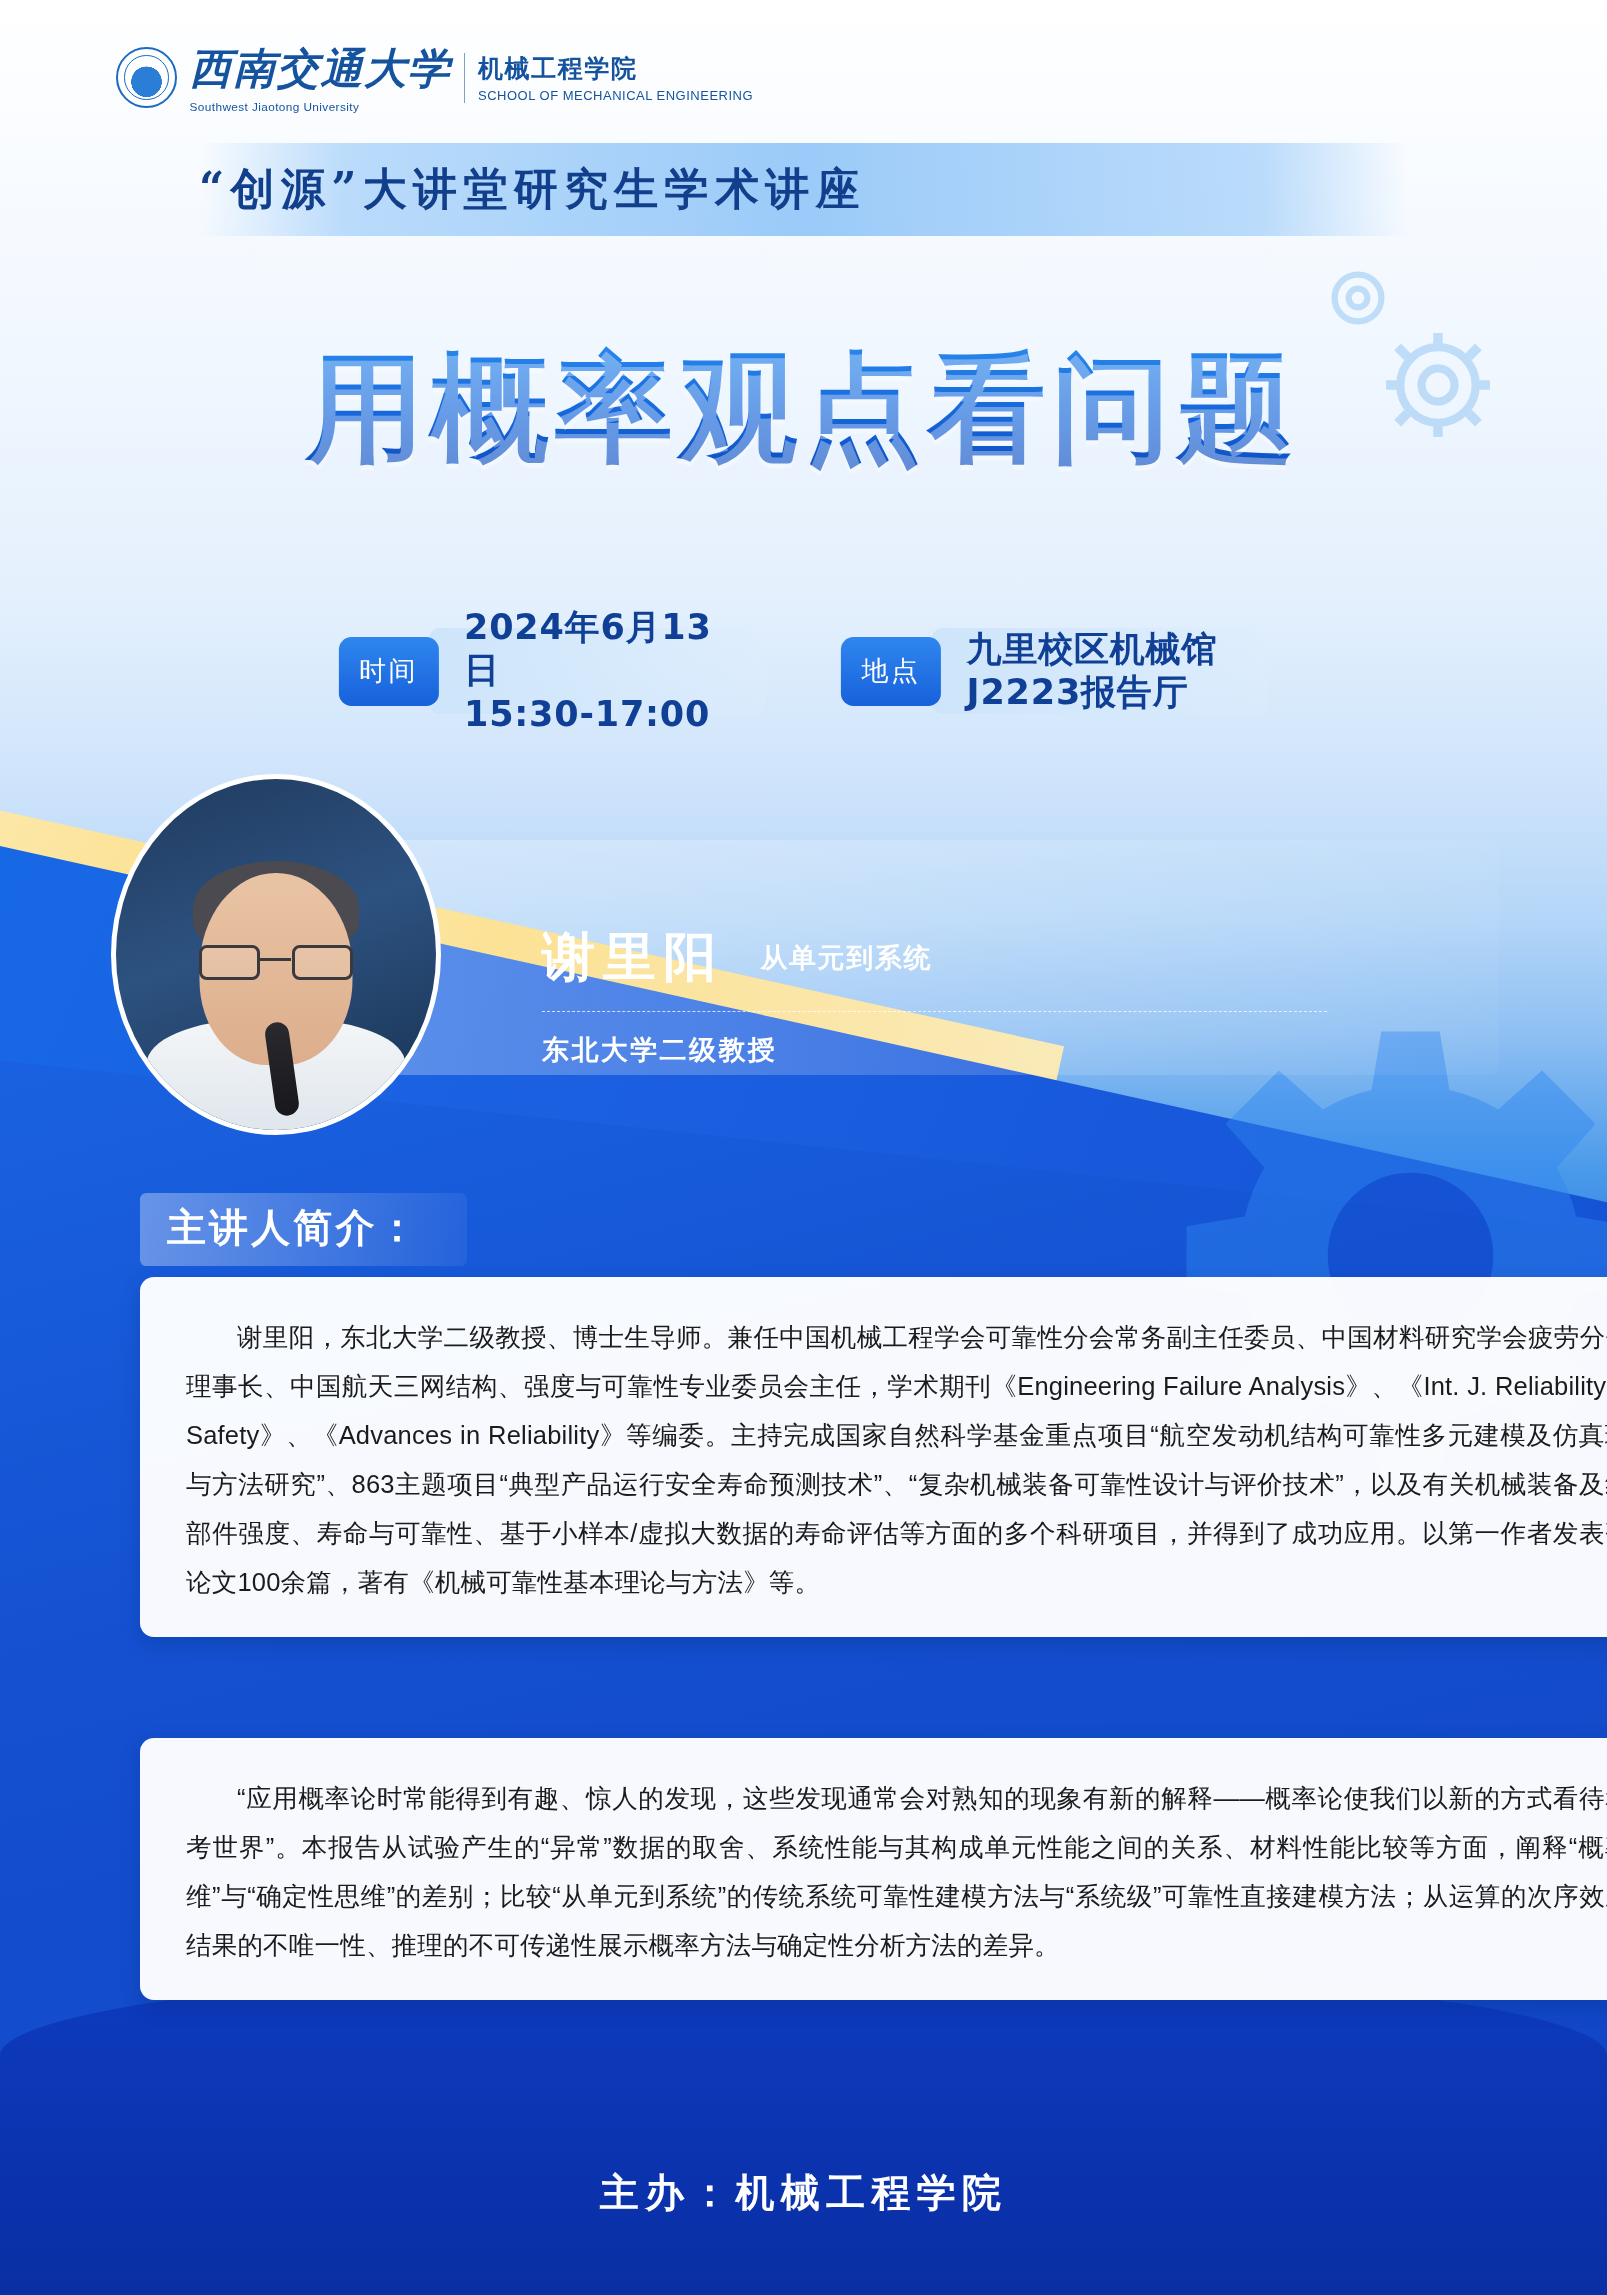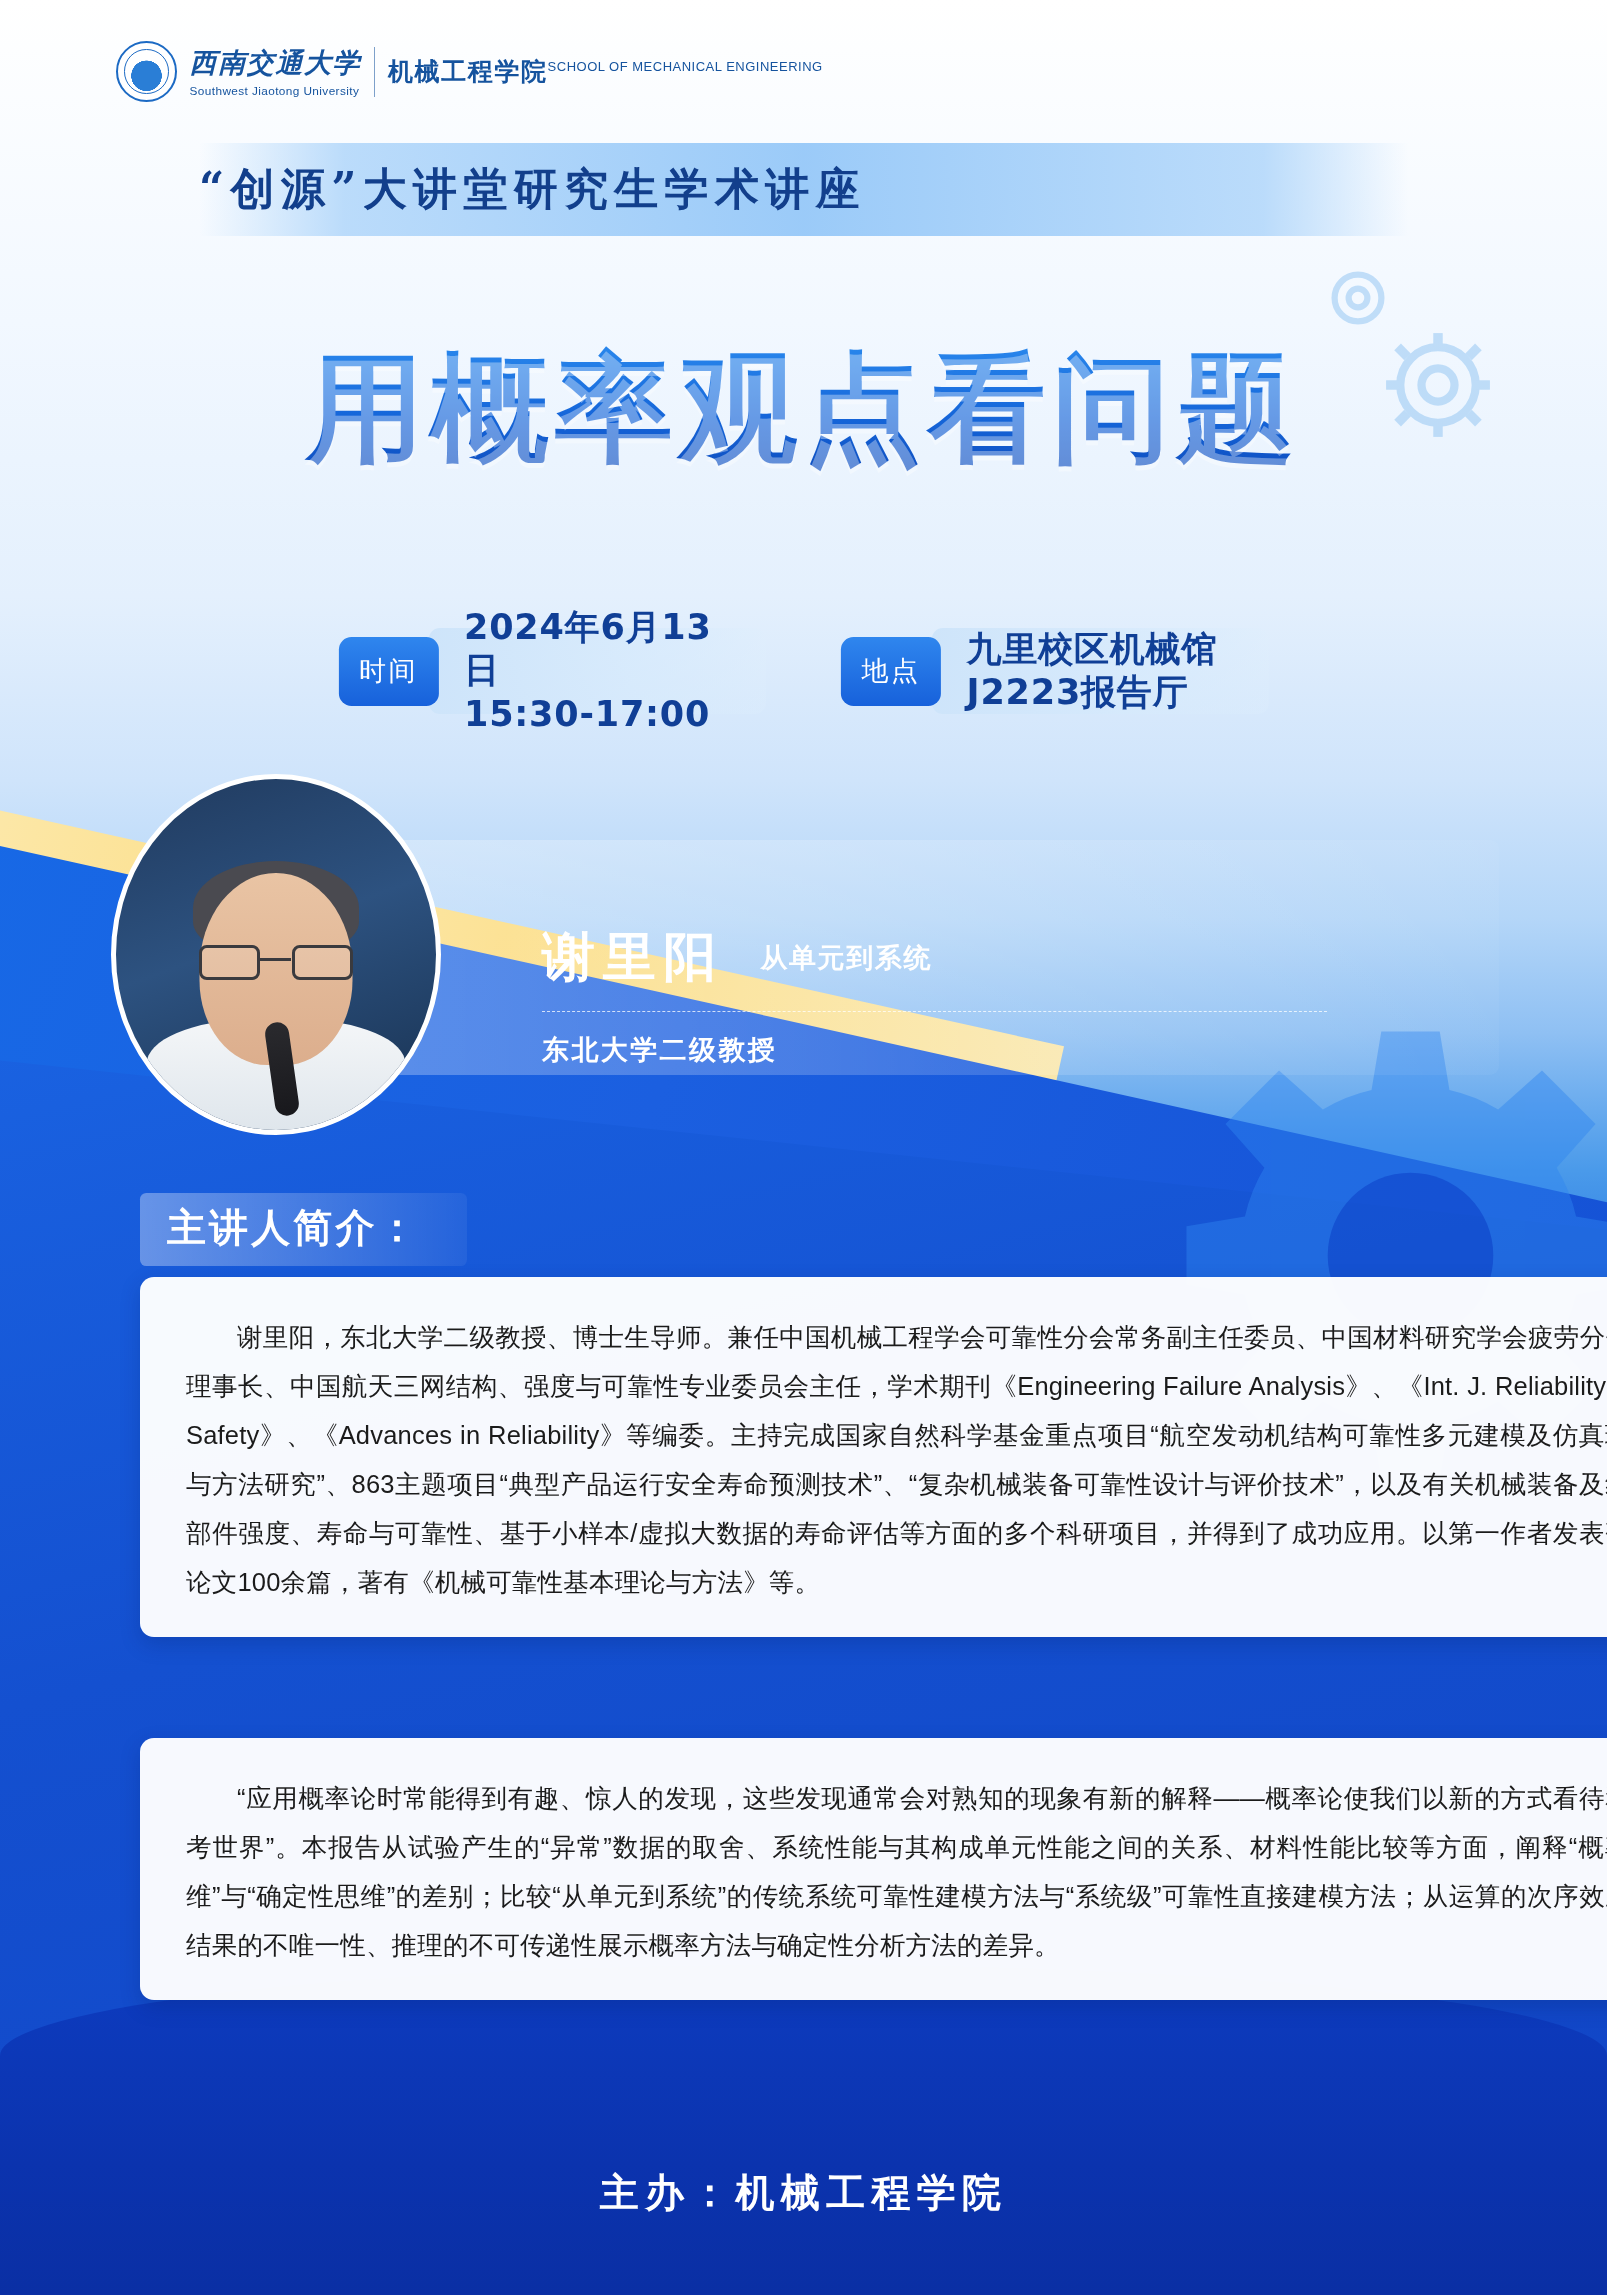--- a/index.html
+++ b/index.html
@@ -80,35 +80,35 @@
     content: "";
     position: absolute; inset: 6.3px;
     border-radius: 50%;
     border: 1.6px solid #1c6ac4;
     background: radial-gradient(circle at 50% 60%, #2a7ed6 0%, #2a7ed6 45%, #ffffff 46%);
   }
   .logo-text { display: flex; flex-direction: column; }
   .logo-cn {
     font-family: Liberation Sans, sans-serif;
     font-weight: bold;
-    font-size: 27px;
+    font-size: 42px;
     color: #15539e;
     letter-spacing: 1.6px;
     font-style: italic;
   }
   .logo-en {
     font-size: 11.8px;
     color: #15539e;
     letter-spacing: 0.4px;
     margin-top: 3.1px;
   }
   .logo-divider {
     width: 1.6px; height: 50px; background: #15539e; opacity: .55;
   }
-  .logo-dept { display: flex; }
+  .logo-dept { display: flex; flex-direction: column; }
   .logo-dept-cn {
     font-size: 25px; font-weight: bold; color: #15539e; letter-spacing: 1.6px;
   }
   .logo-dept-en {
     font-size: 13px; color: #15539e; letter-spacing: 0.5px; margin-top: 3.9px;
   }
 
   
   .ribbon {
     position: absolute;

